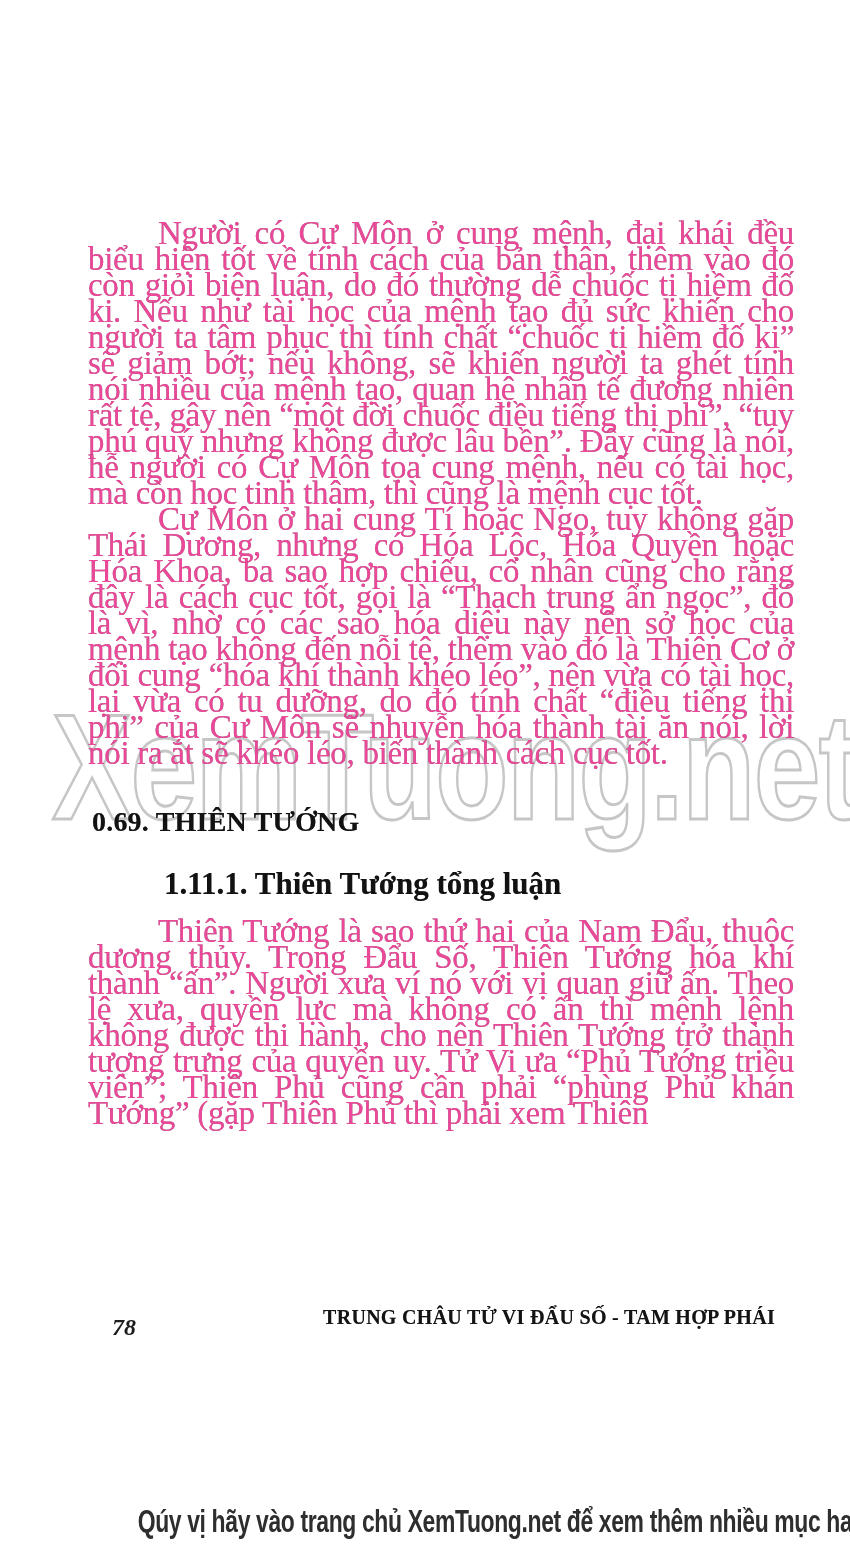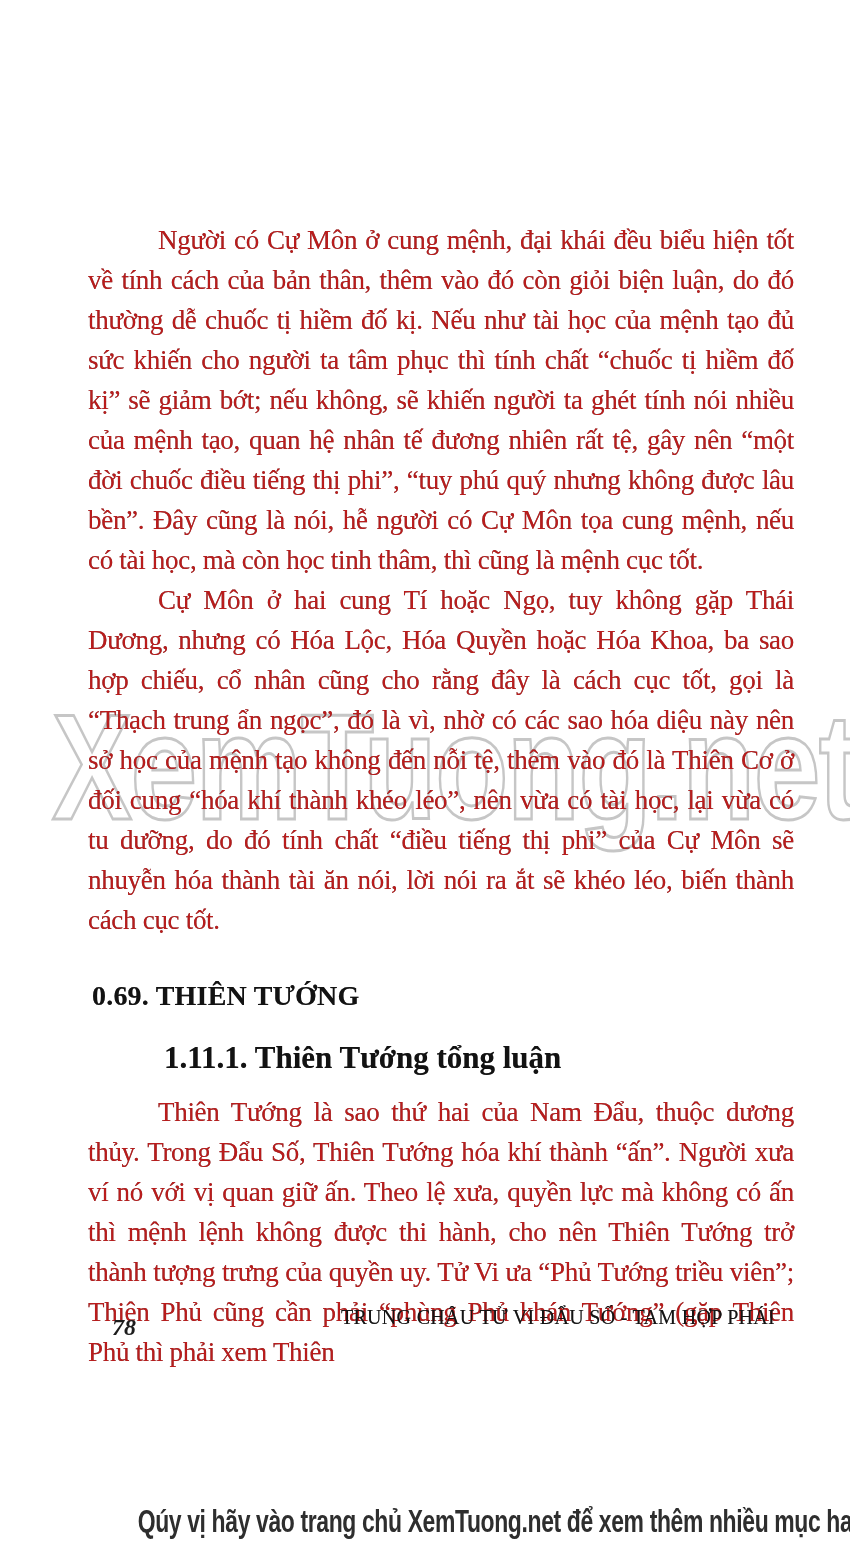--- a/index.html
+++ b/index.html
@@ -14,25 +14,25 @@
   .scan-area {
     position: absolute;
     left: 88px;
     right: 56px;
     top: 220px;
     z-index: 2;
   }
   .para {
     margin: 0;
     text-indent: 70px;
-    font-size: 27px;
-    line-height: 40px;
+    font-size: 33px;
+    line-height: 26px;
     letter-spacing: -0.3px;
     text-align: justify;
-    color: #b91c1c;
+    color: #ec4899;
     text-shadow: 0 0 0.5px rgba(20,20,20,0.55);
   }
   .sec-heading {
     margin: 40px 0 0 4px;
     font-size: 28px;
     line-height: 32px;
     font-weight: bold;
     color: #121212;
     letter-spacing: 0.2px;
     text-shadow: 0 0 0.5px rgba(20,20,20,0.5);
@@ -73,21 +73,21 @@
     font-weight: 600;
     font-size: 24px;
     color: #1c1c1c;
     margin-left: 20px;
   }
   .running-title {
     position: absolute;
     right: 75px;
     top: 1306px;
     z-index: 2;
-    font-weight: normal;
+    font-weight: bold;
     font-size: 20px;
     letter-spacing: 0.3px;
     color: #141414;
     text-shadow: 0 0 0.5px rgba(20,20,20,0.5);
   }
   .promo-caption {
     position: absolute;
     left: 0;
     right: 0;
     top: 1500px;

